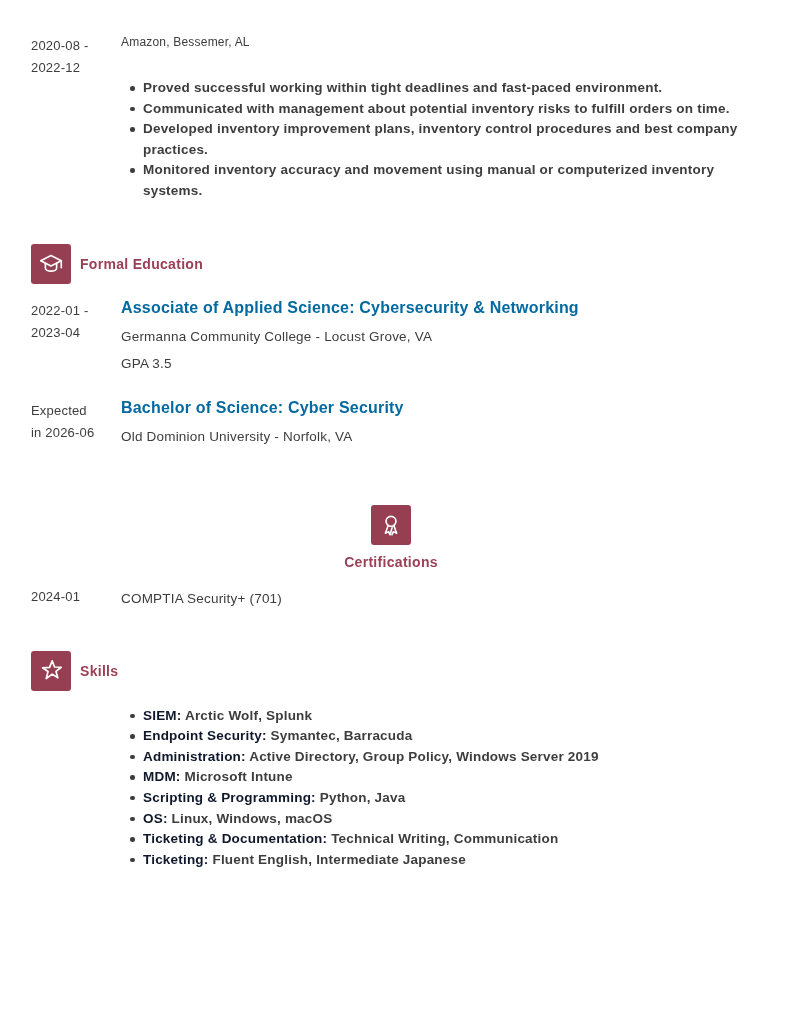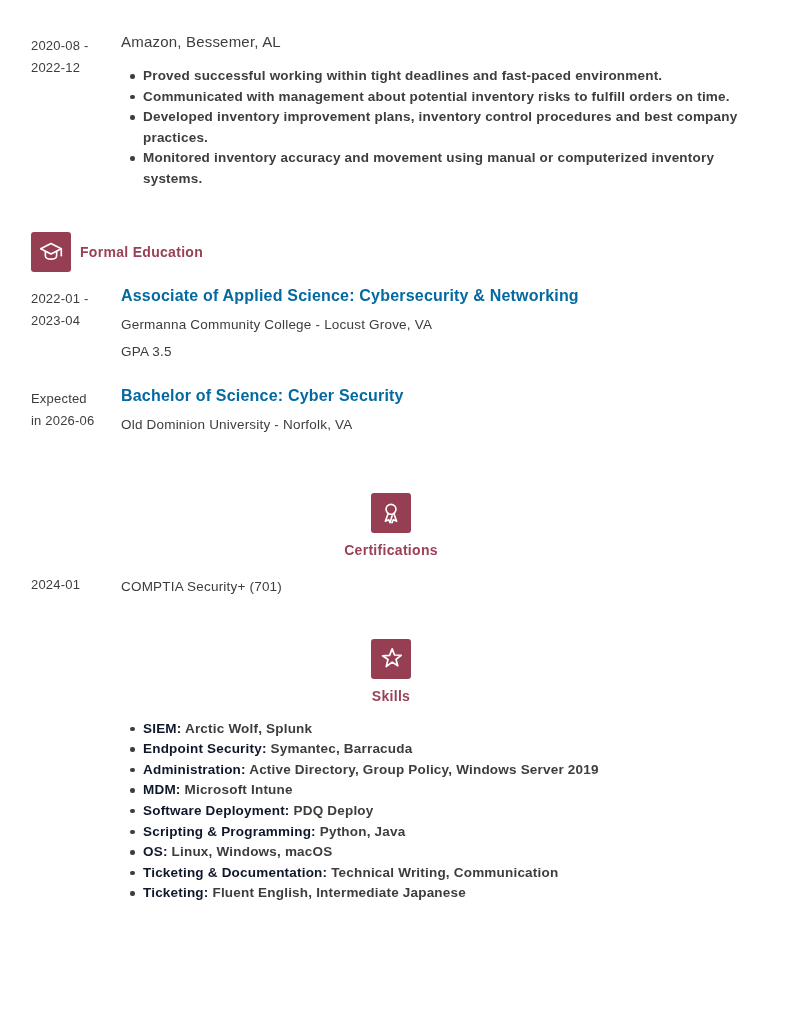--- a/index.html
+++ b/index.html
@@ -20,23 +20,23 @@
     width: 90px;
     font-size: 13px;
     line-height: 22px;
     color: #3d3d3d;
     padding-top: 2px;
     letter-spacing: 0.2px;
   }
   .content-col { flex: 1 1 auto; min-width: 0; }
 
   .company-line {
-    font-size: 15px;
+    font-size: 12px;
     line-height: 18px;
-    margin: 0 0 15px 0;
+    margin: 0 0 27px 0;
     letter-spacing: 0.2px;
   }
   ul.bullets {
     list-style: none;
     margin: 0;
     padding: 0 0 0 22px;
     font-weight: bold;
   }
   ul.bullets li {
     position: relative;
@@ -94,21 +94,21 @@
     letter-spacing: 0.2px;
   }
   .school-line { margin-bottom: 9px; }
 
   .mt-exp        { margin-top: 0; }
   .mt-edu-header { margin-top: 42px; }
   .mt-edu-1      { margin-top: 14px; }
   .mt-edu-2      { margin-top: 25px; }
   .mt-cert-header{ margin-top: 50px; flex-direction: column; }
   .mt-cert-entry { margin-top: 14px; align-items: flex-end; }
-  .mt-skills-header { margin-top: 43px; flex-direction: column; }
+  .mt-skills-header { margin-top: 43px; }
   .mt-skills-list   { margin-top: 15px; }
 
   ul.bullets li b { color: #0f172a; }
 </style>
 </head>
 <body>
 
 <div class="page">
 
   <section class="entry-row mt-exp">
@@ -192,21 +192,20 @@
   </header>
 
   <section class="entry-row mt-skills-list">
     <div class="date-col"></div>
     <div class="content-col">
       <ul class="bullets">
         <li><b>SIEM:</b><span> Arctic Wolf, Splunk</span></li>
         <li><b>Endpoint Security:</b><span> Symantec, Barracuda</span></li>
         <li><b>Administration:</b><span> Active Directory, Group Policy, Windows Server 2019</span></li>
         <li><b>MDM:</b><span> Microsoft Intune</span></li>
-        <li><b>Software Deployment:</b><span> PDQ Deploy</span></li>
         <li><b>Scripting &amp; Programming:</b><span> Python, Java</span></li>
         <li><b>OS:</b><span> Linux, Windows, macOS</span></li>
         <li><b>Ticketing &amp; Documentation:</b><span> Technical Writing, Communication</span></li>
         <li><b>Ticketing:</b><span> Fluent English, Intermediate Japanese</span></li>
       </ul>
     </div>
   </section>
 
 </div>
 

